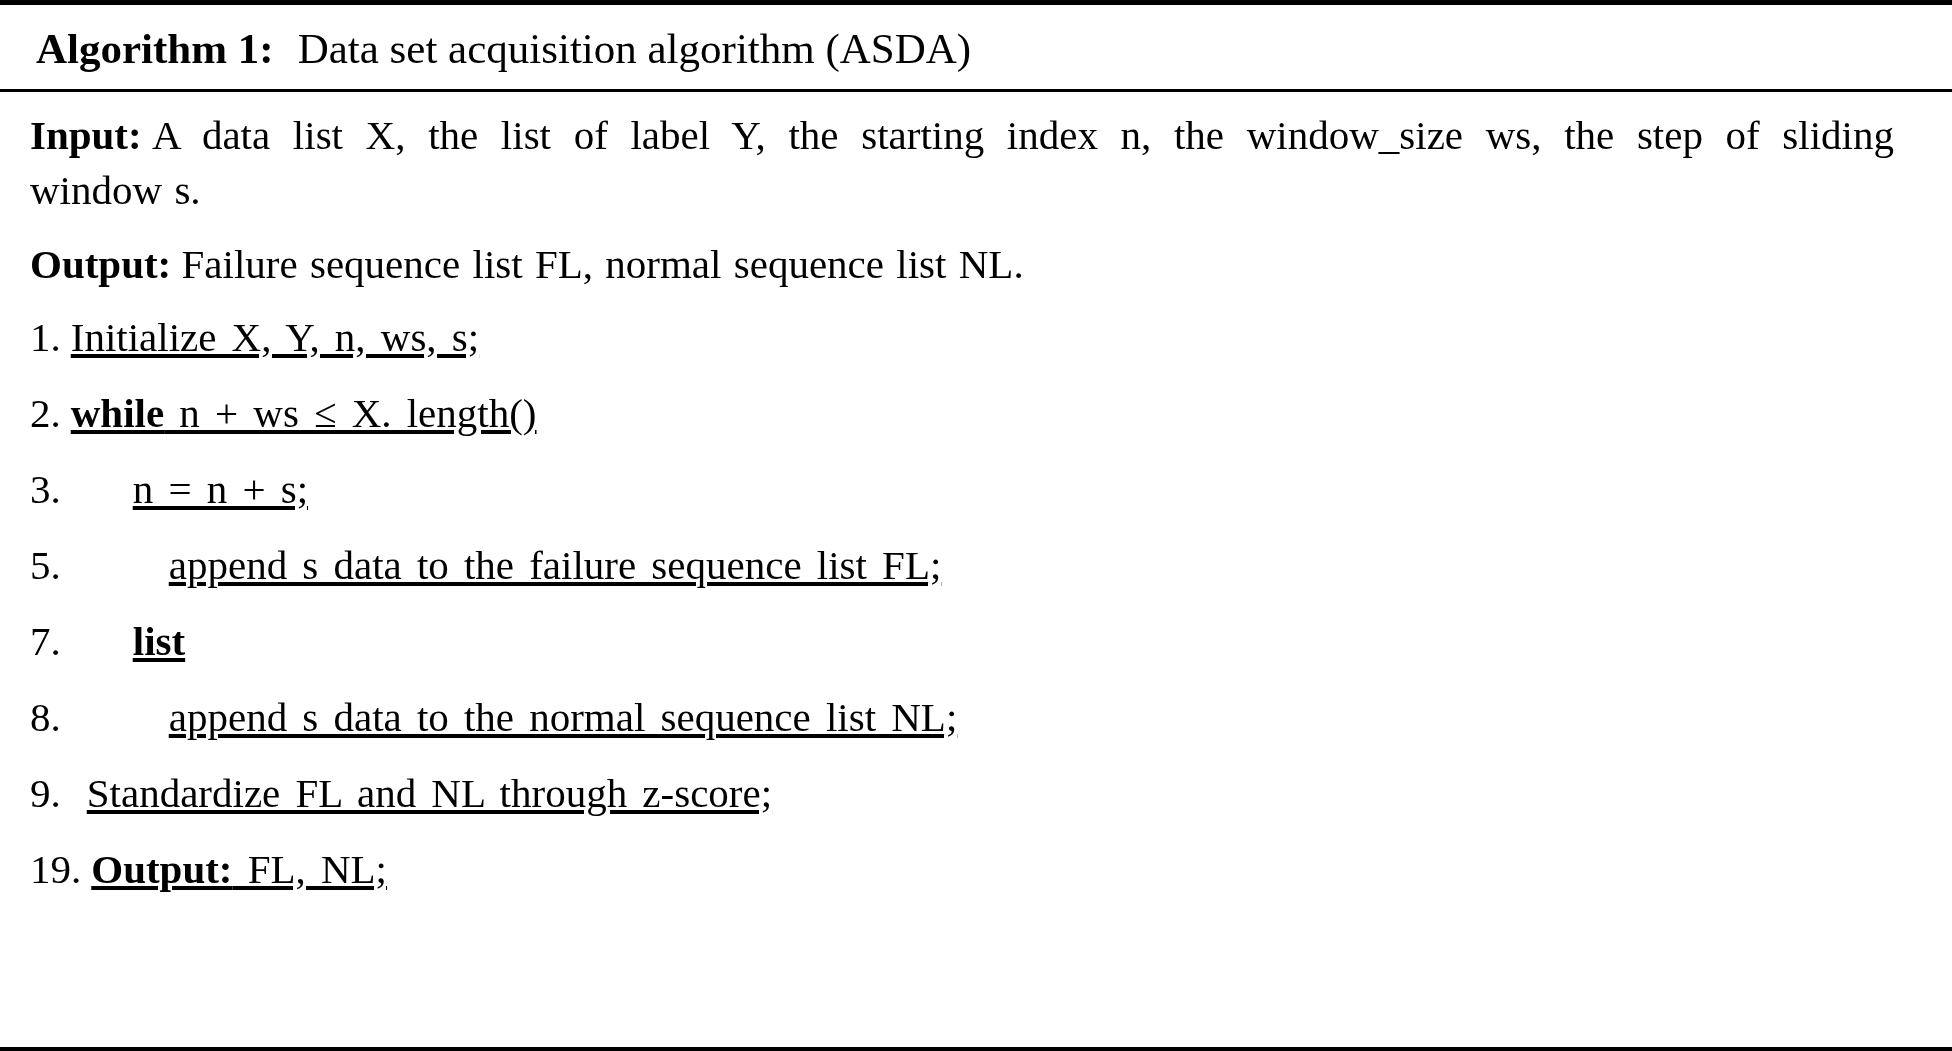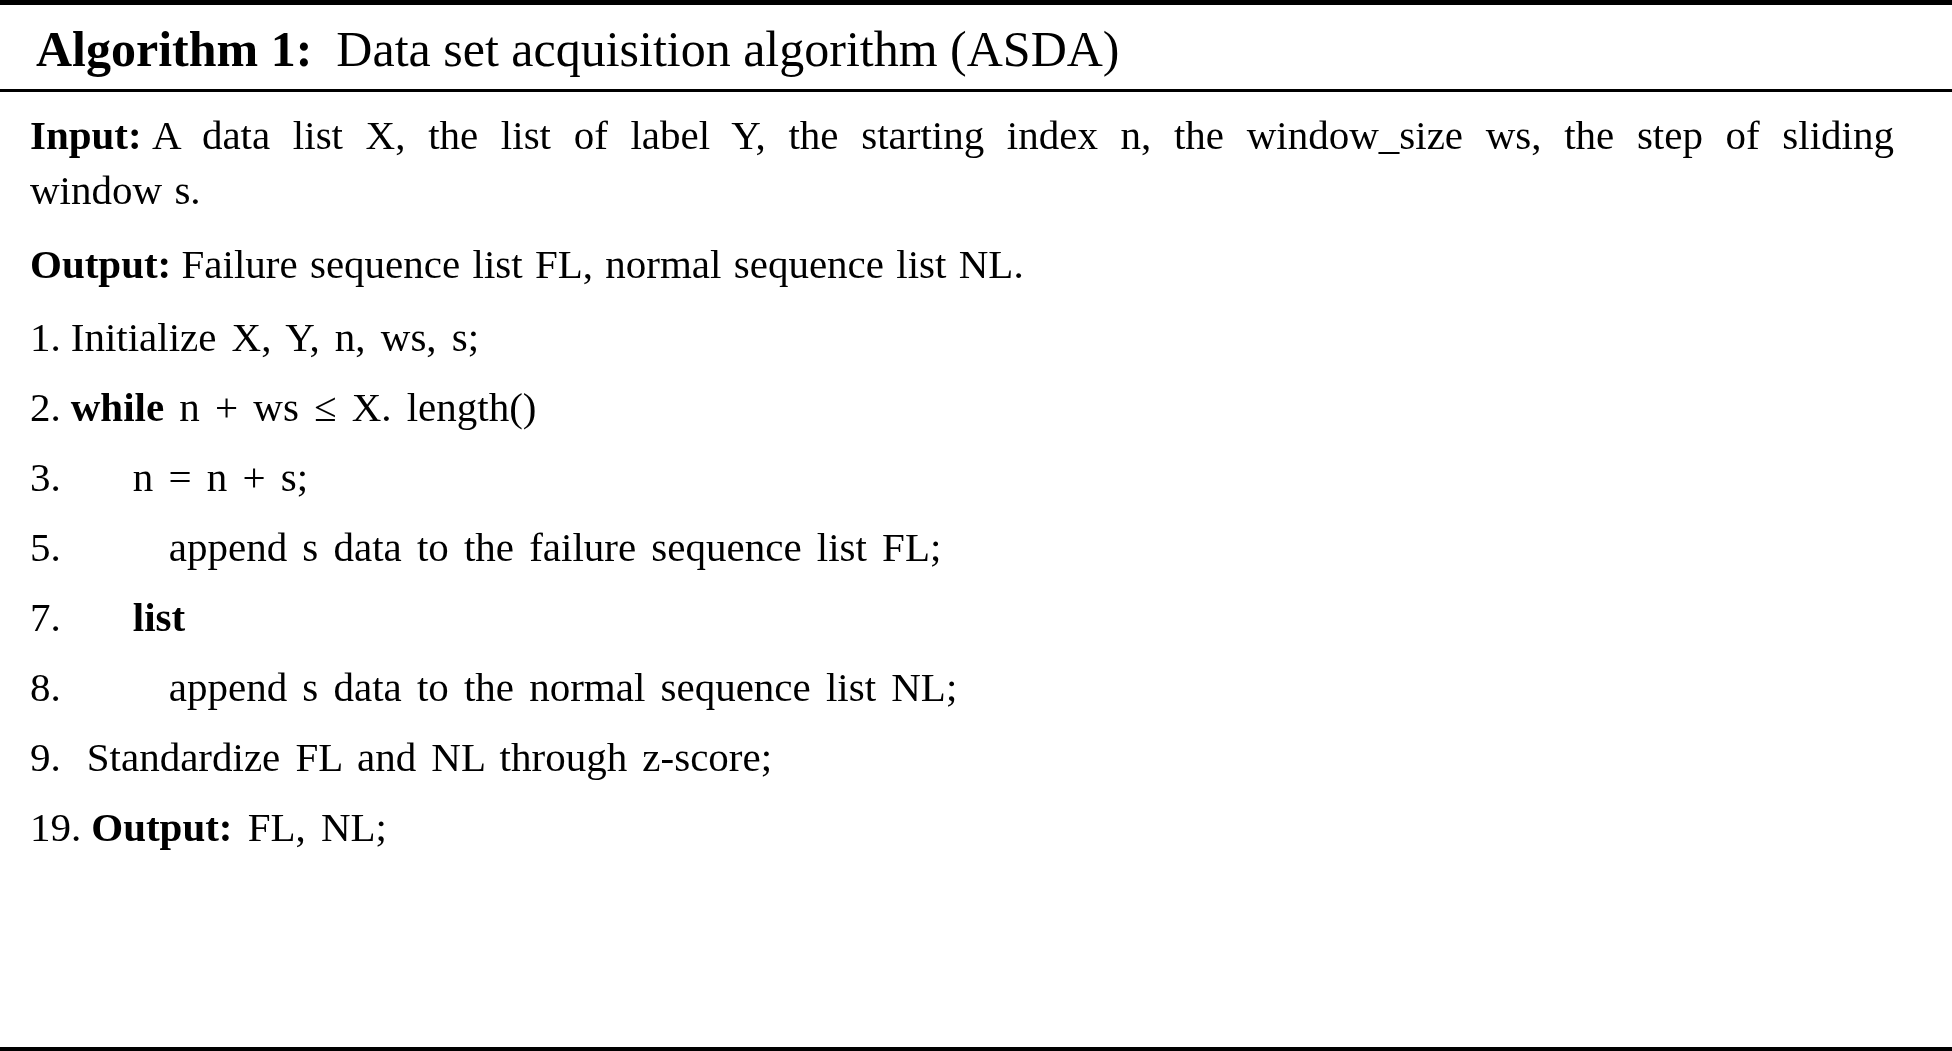--- a/index.html
+++ b/index.html
@@ -15,21 +15,21 @@
     flex-direction: column;
     overflow: hidden;
   }
   .rule { width: 100%; background: #000000; flex: 0 0 auto; }
   .rule-top { height: 5px; }
   .rule-mid { height: 3px; }
   .rule-bottom { height: 4px; }
   .algo-header {
     flex: 0 0 auto;
     padding: 17px 60px 13px 36px;
-    font-size: 50px;
+    font-size: 43px;
     line-height: 54px;
     white-space: nowrap;
   }
   .algo-header b { margin-right: 24px; }
   .algo-body {
     flex: 1 1 auto;
     padding: 16px 58px 22px 30px;
     font-size: 41px;
   }
   .io-line {
@@ -39,23 +39,23 @@
   }
   .io-line.stretch { text-align-last: justify; }
   .io-gap { margin-bottom: 19px; }
   .io-line b { margin-right: 0.25em; }
   .steps { margin-top: 18px; }
   .step {
     line-height: 52px;
     word-spacing: 0.12em;
     white-space: nowrap;
   }
-  .step + .step { margin-top: 18px; }
+  .step + .step { margin-top: 24px; }
   .step.tight { margin-top: 6px; }
-  .step .content { display: inline-block; }
+  .step .content { display: inline-block; text-decoration: underline; }
 </style>
 </head>
 <body>
 
 <div class="page">
 
   <div class="rule rule-top"></div>
 
   <div class="algo-header">
     <b>Algorithm 1:</b><span>Data set acquisition algorithm (ASDA)</span>

